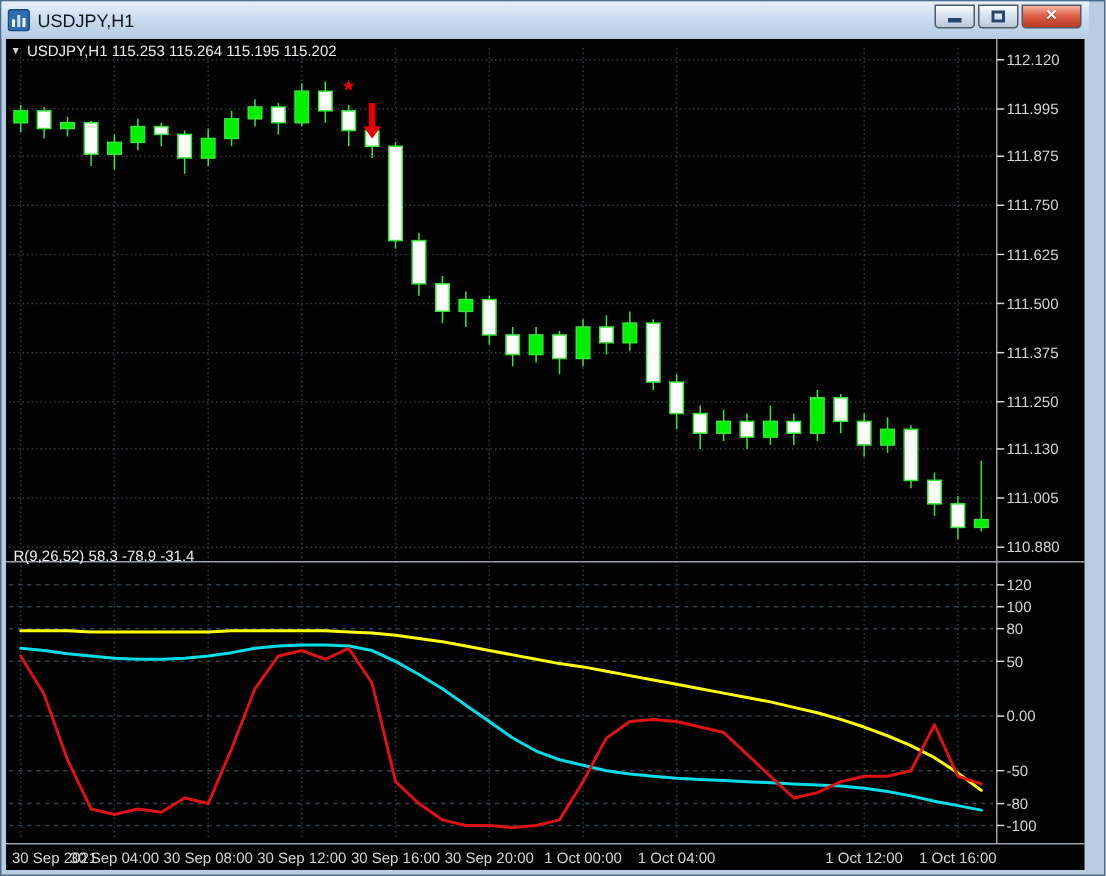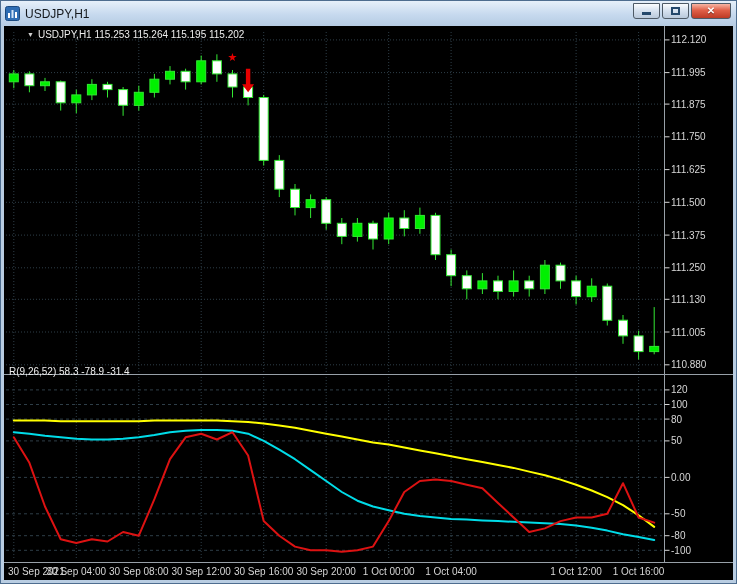--- a/index.html
+++ b/index.html
@@ -1,21 +1,21 @@
 <!DOCTYPE html>
 <html><head>
 <meta charset="utf-8">
 <style>
   html,body{margin:0;padding:0;background:#ffffff;}
   *{box-sizing:border-box;}
   .window{
     width:737px;height:584px;
     border:1px solid #4d6d8f;
     background:#b9cde2;
-    padding:0 3px 3px 3px;
+    padding:0 13px 3px 3px;
     font-family:"Liberation Sans",sans-serif;
     position:relative;
   }
   .titlebar{
     height:25px;margin:0 -3px;padding:0 3px 0 4px;
     display:flex;align-items:center;
     background:linear-gradient(#e6f0fa,#c6d9ee 55%,#b6cce3);
   }
   .app-icon{width:15px;height:15px;display:inline-block;flex:none;}
   .title{font-size:12px;color:#14181c;margin-left:5px;flex:1;white-space:nowrap;}
@@ -26,21 +26,21 @@
   }
   .btn.minimize,.btn.maximize{width:27px;background:linear-gradient(#fbfdfe,#d8e3f0 45%,#b9c9db);}
   .btn.close{width:40px;background:linear-gradient(#f6b5a4,#e06048 45%,#bd3a24);}
   .glyph-min{width:9px;height:3px;background:#24486b;align-self:flex-end;margin-bottom:3px;}
   .glyph-max{width:9px;height:8px;border:2px solid #24486b;background:transparent;}
   .glyph-close{color:#fff;font-size:10px;font-weight:bold;line-height:1;text-shadow:0 1px 1px rgba(0,0,0,.45);}
   .client{position:relative;height:554px;background:#000;overflow:hidden;}
   .client svg{display:block;}
   svg text{font-family:"Liberation Sans",sans-serif;}
   .ohlc{
-    position:absolute;top:3px;left:23px;
+    position:absolute;top:3px;left:3px;
     font-size:10px;color:#ededed;display:flex;align-items:center;gap:4px;
     pointer-events:none;white-space:nowrap;
   }
   .ohlc .arrow{font-size:7px;color:#cfcfcf;pointer-events:auto;}
   .ind-label{
     position:absolute;top:340px;left:5px;
     font-size:10px;color:#ededed;pointer-events:none;white-space:nowrap;
   }
 </style>
 </head>

